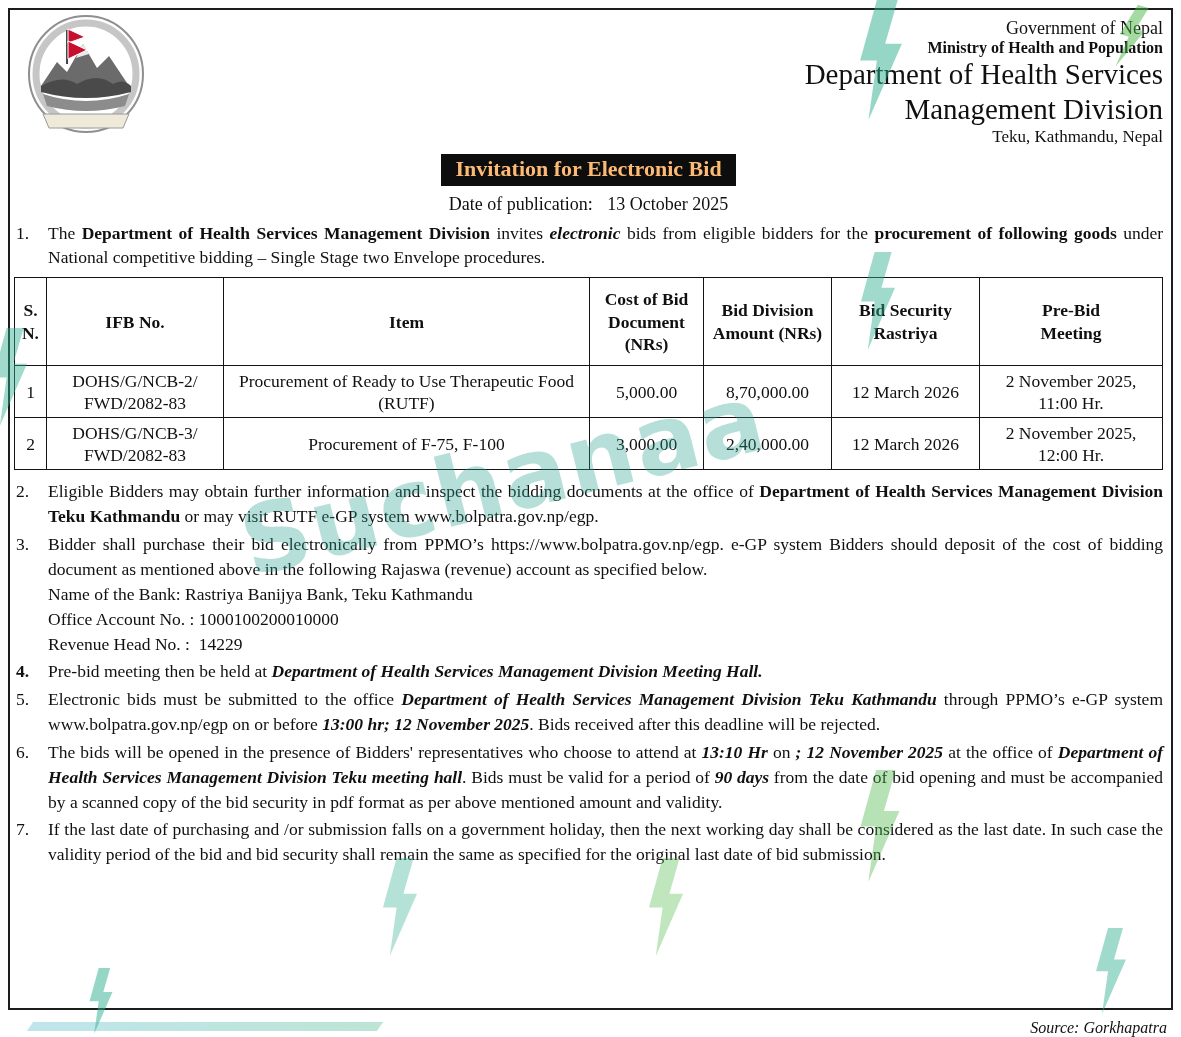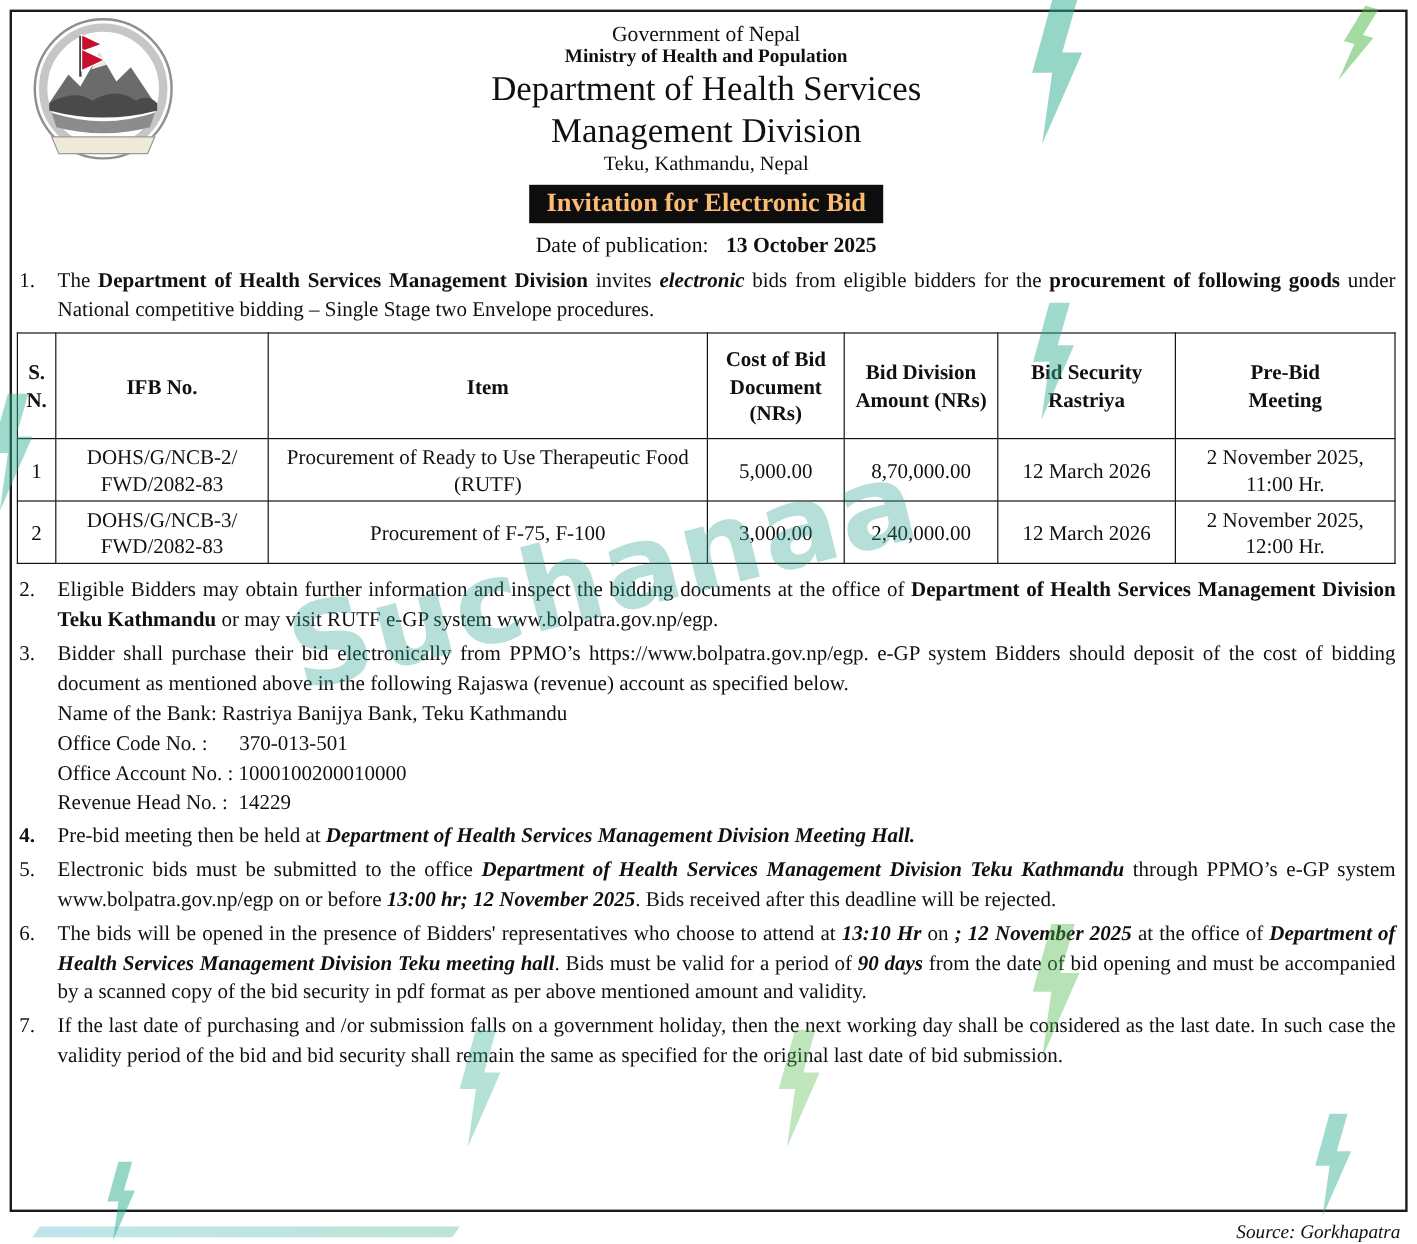--- a/index.html
+++ b/index.html
@@ -9,32 +9,32 @@
     background:#ffffff; color:#101010;
     font-family:"Liberation Serif", serif;
   }
   .frame {
     position:absolute; left:8px; top:8px; width:1165px; height:1002px;
     border:2px solid #1c1c1c; padding:6px 8px 10px 4px;
     background:transparent;
   }
   
   .emblem { position:absolute; left:26px; top:12px; }
-  .head { text-align:center; }
+  .head { text-align:right; }
   .h-gov  { font-size:18px; margin-top:2px; }
   .h-min  { font-size:16px; font-weight:bold; }
   .h-dep  { font-size:29px; font-weight:normal; line-height:1.2; }
   .h-addr { font-size:17px; }
   .banner-wrap { text-align:center; margin-top:7px; }
   .banner {
     display:inline-block; background:#0d0d0d; color:#fdba74;
     font-weight:bold; font-size:22px; padding:2px 14px 4px;
   }
   .pubdate { text-align:center; font-size:18px; margin:8px 0 6px; }
-  .pubdate .date { font-weight:bold; margin-left:10px;text-align:center; }
+  .pubdate .date { font-weight:normal; margin-left:10px;text-align:center; }
   
   .item { display:flex; font-size:17.5px; line-height:1.42; margin:0 0 3px; }
   .item .num { flex:0 0 34px; padding-left:2px; }
   .item .txt { flex:1; text-align:justify; }
   .b { font-weight:bold; }
   .i { font-style:italic; }
   .bank-line { font-weight:normal; white-space:pre-wrap; text-align:left; }
   
   table.bid { width:100%; border-collapse:collapse; margin:7px 0 9px; table-layout:fixed; }
   .bid th, .bid td {
@@ -140,21 +140,20 @@
     <div class="num">2.</div>
     <div class="txt"><span>Eligible Bidders may obtain further information and inspect the bidding documents at the office of </span><span class="b">Department of Health Services Management Division Teku Kathmandu</span><span> or may visit RUTF e-GP system www.bolpatra.gov.np/egp.</span></div>
   </div>
 
   <div class="item">
     <div class="num">3.</div>
     <div class="txt">
       <div><span>Bidder shall purchase their bid electronically from PPMO’s https://www.bolpatra.gov.np/egp. e-GP system Bidders should deposit of the cost of bidding document  as mentioned above in the following Rajaswa (revenue) account as specified below.</span></div>
       <div>
           <div class="bank-line">Name of the Bank: Rastriya Banijya Bank, Teku Kathmandu</div>
-          <div class="bank-line">Office Code No. :      370-013-501</div>
           <div class="bank-line">Office Account No. : 1000100200010000</div>
           <div class="bank-line">Revenue Head No. :  14229</div>
         </div>
     </div>
   </div>
 
   <div class="item">
     <div class="num b">4.</div>
     <div class="txt"><span>Pre-bid meeting then be held at </span><span class="b i">Department of Health Services Management Division Meeting Hall.</span></div>
   </div>

